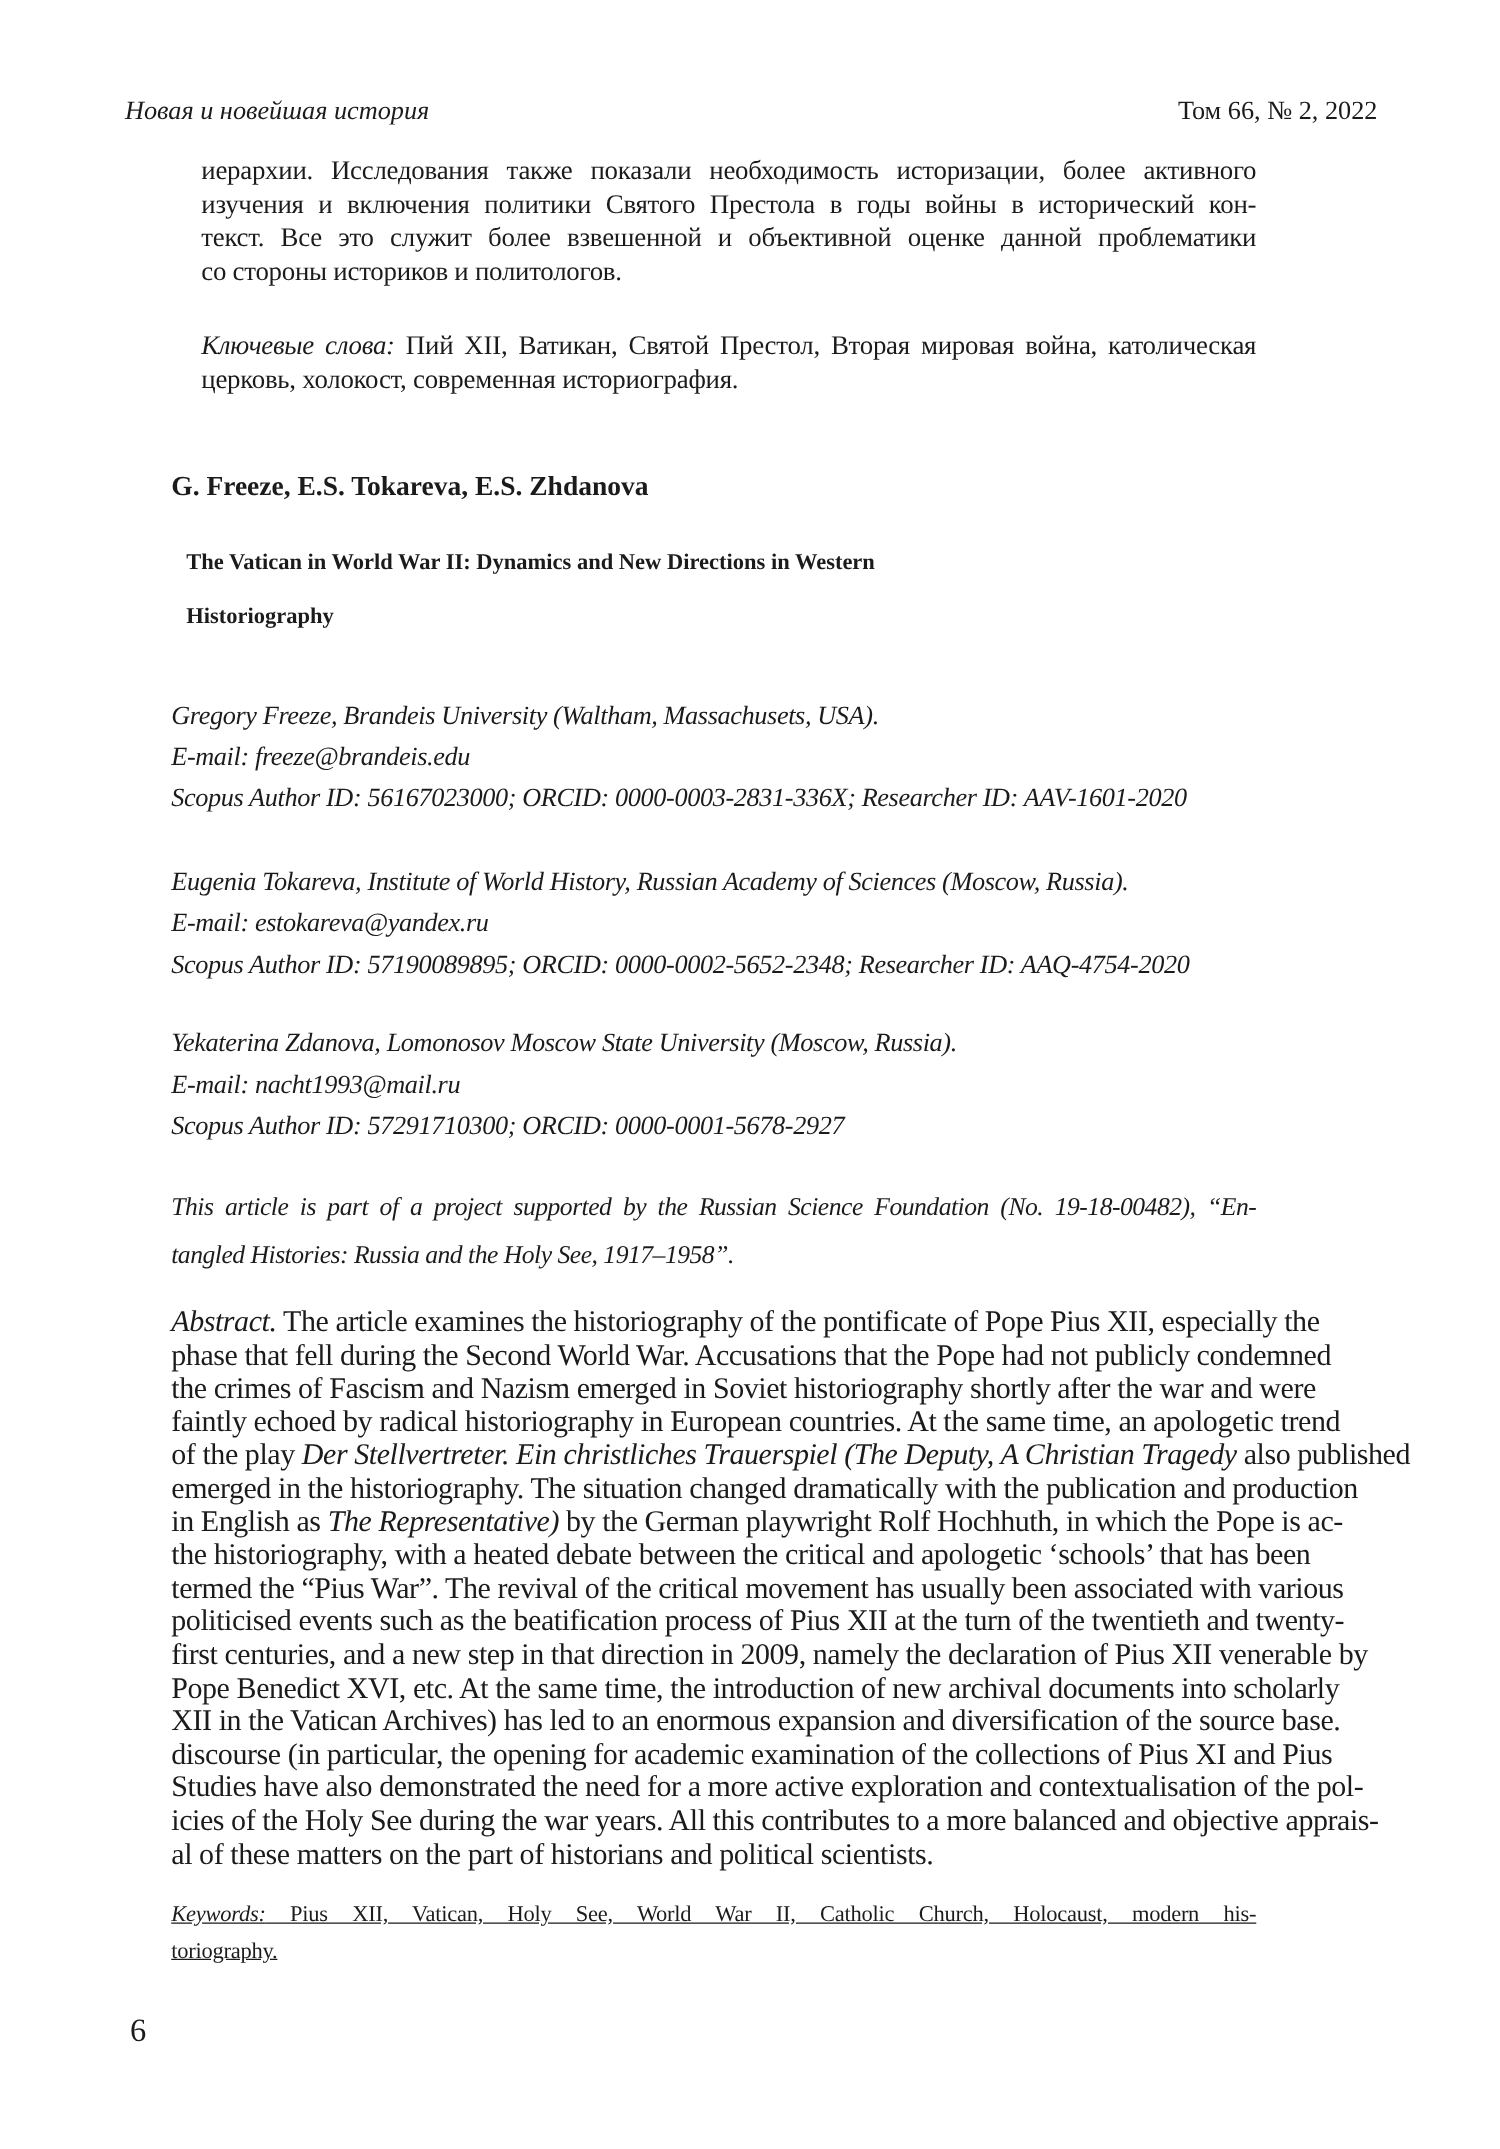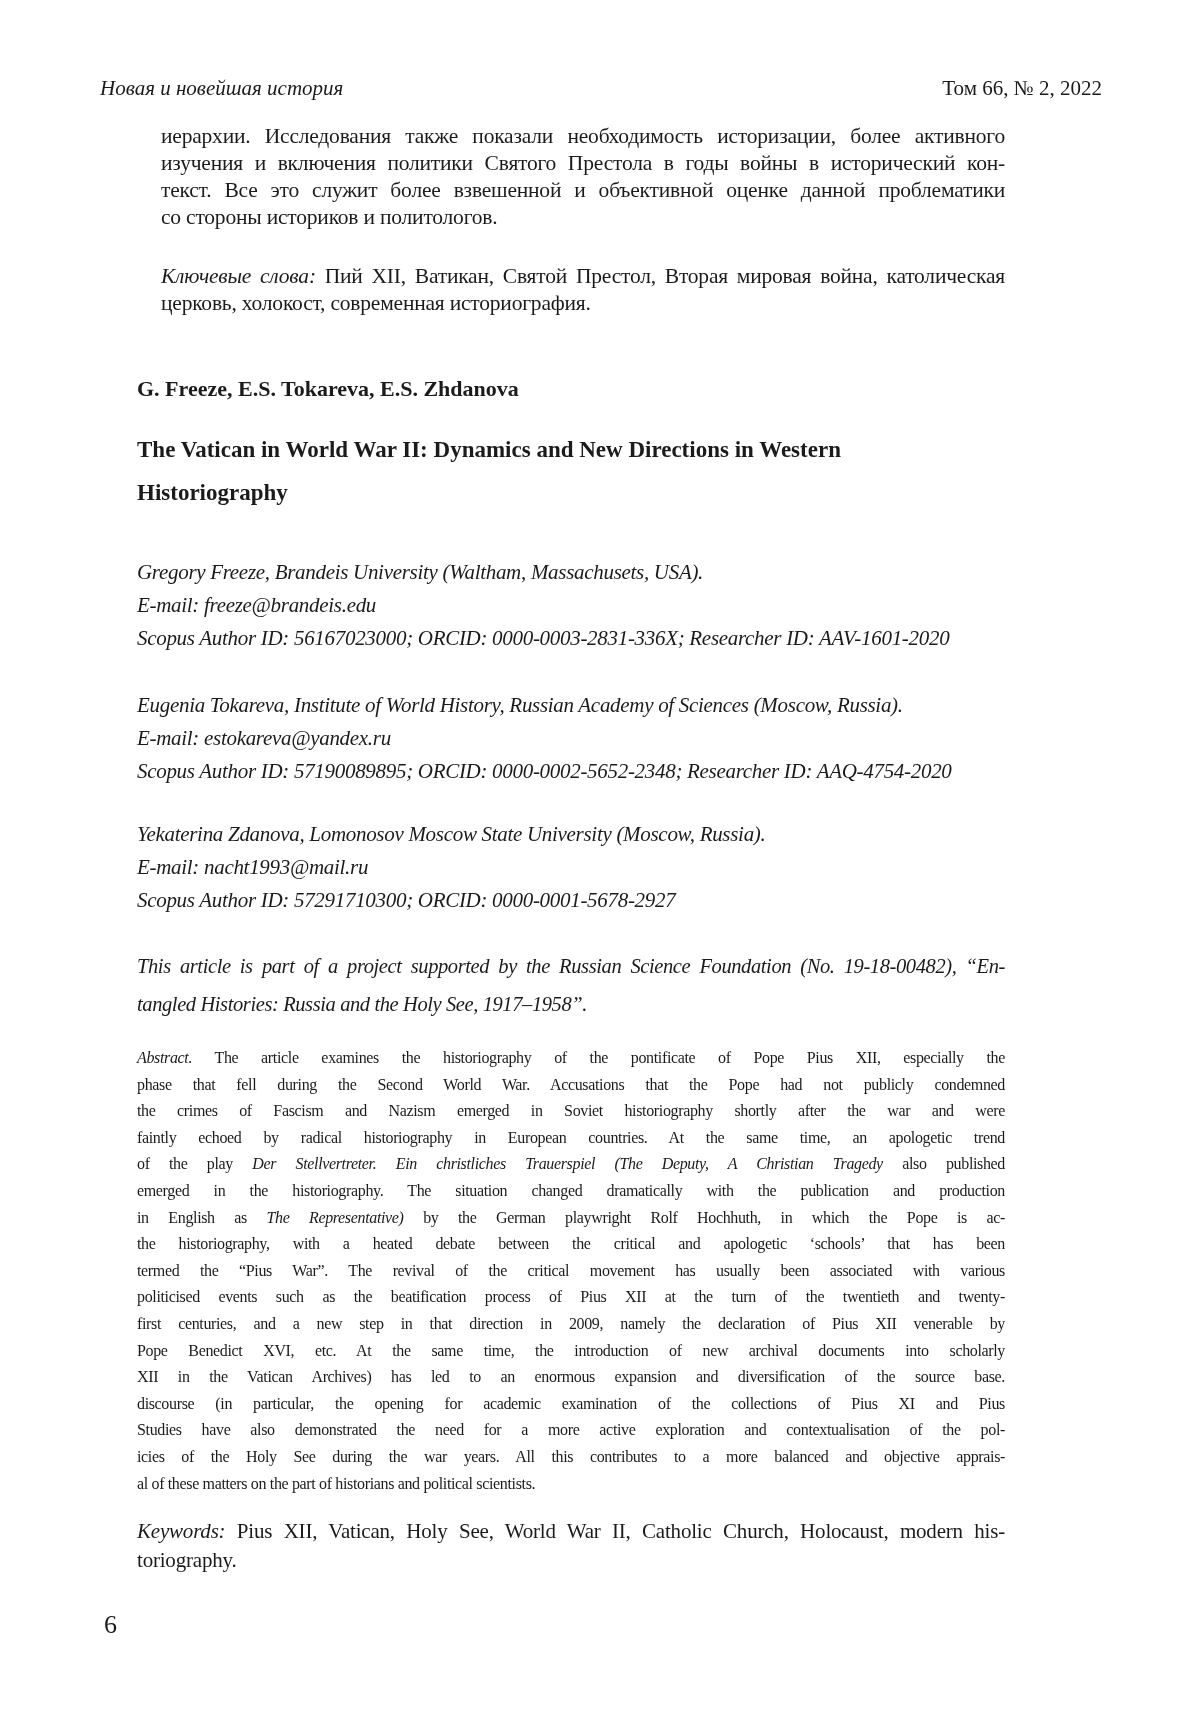--- a/index.html
+++ b/index.html
@@ -28,25 +28,25 @@
   }
 
   .block { }
   .line { white-space: nowrap; text-align: left; }
   .line.just { text-align: justify; text-align-last: justify; }
   .it { font-style: italic; }
 
   
   .para-ru { font-size: 21.5px; line-height: 27px; letter-spacing: -0.2px; margin-left: 24px; }
   .authors  { font-size: 22px; font-weight: bold; line-height: 27px; }
-  .title    { font-size: 23px; font-weight: bold; line-height: 43px; }
+  .title    { font-size: 18px; font-weight: bold; line-height: 43px; margin-left: 12px; }
   .affil    { font-size: 21px; font-style: italic; line-height: 33px; letter-spacing: -0.3px; }
   .funding  { font-size: 20.5px; font-style: italic; line-height: 38px; letter-spacing: -0.4px; }
-  .abstract { font-size: 16px; line-height: 26.6px; letter-spacing: -0.35px; }
-  .kw-en    { font-size: 21px; line-height: 29px; letter-spacing: -0.2px; }
+  .abstract { font-size: 24px; line-height: 26.6px; letter-spacing: -0.35px; }
+  .kw-en    { font-size: 18px; line-height: 29px; letter-spacing: -0.2px; text-decoration: underline; }
 
   
   .block[data-name="russian-text-paragraph"]   { margin-top: 22px; }
   .block[data-name="keywords-ru-paragraph"]    { margin-top: 32px; }
   .block[data-name="authors-heading"]          { margin-top: 58px; }
   .block[data-name="article-title"]            { margin-top: 26px; }
   .block[data-name="affiliation-freeze"]       { margin-top: 42px; }
   .block[data-name="affiliation-tokareva"]     { margin-top: 34px; }
   .block[data-name="affiliation-zdanova"]      { margin-top: 30px; }
   .block[data-name="funding-note"]             { margin-top: 30px; }

